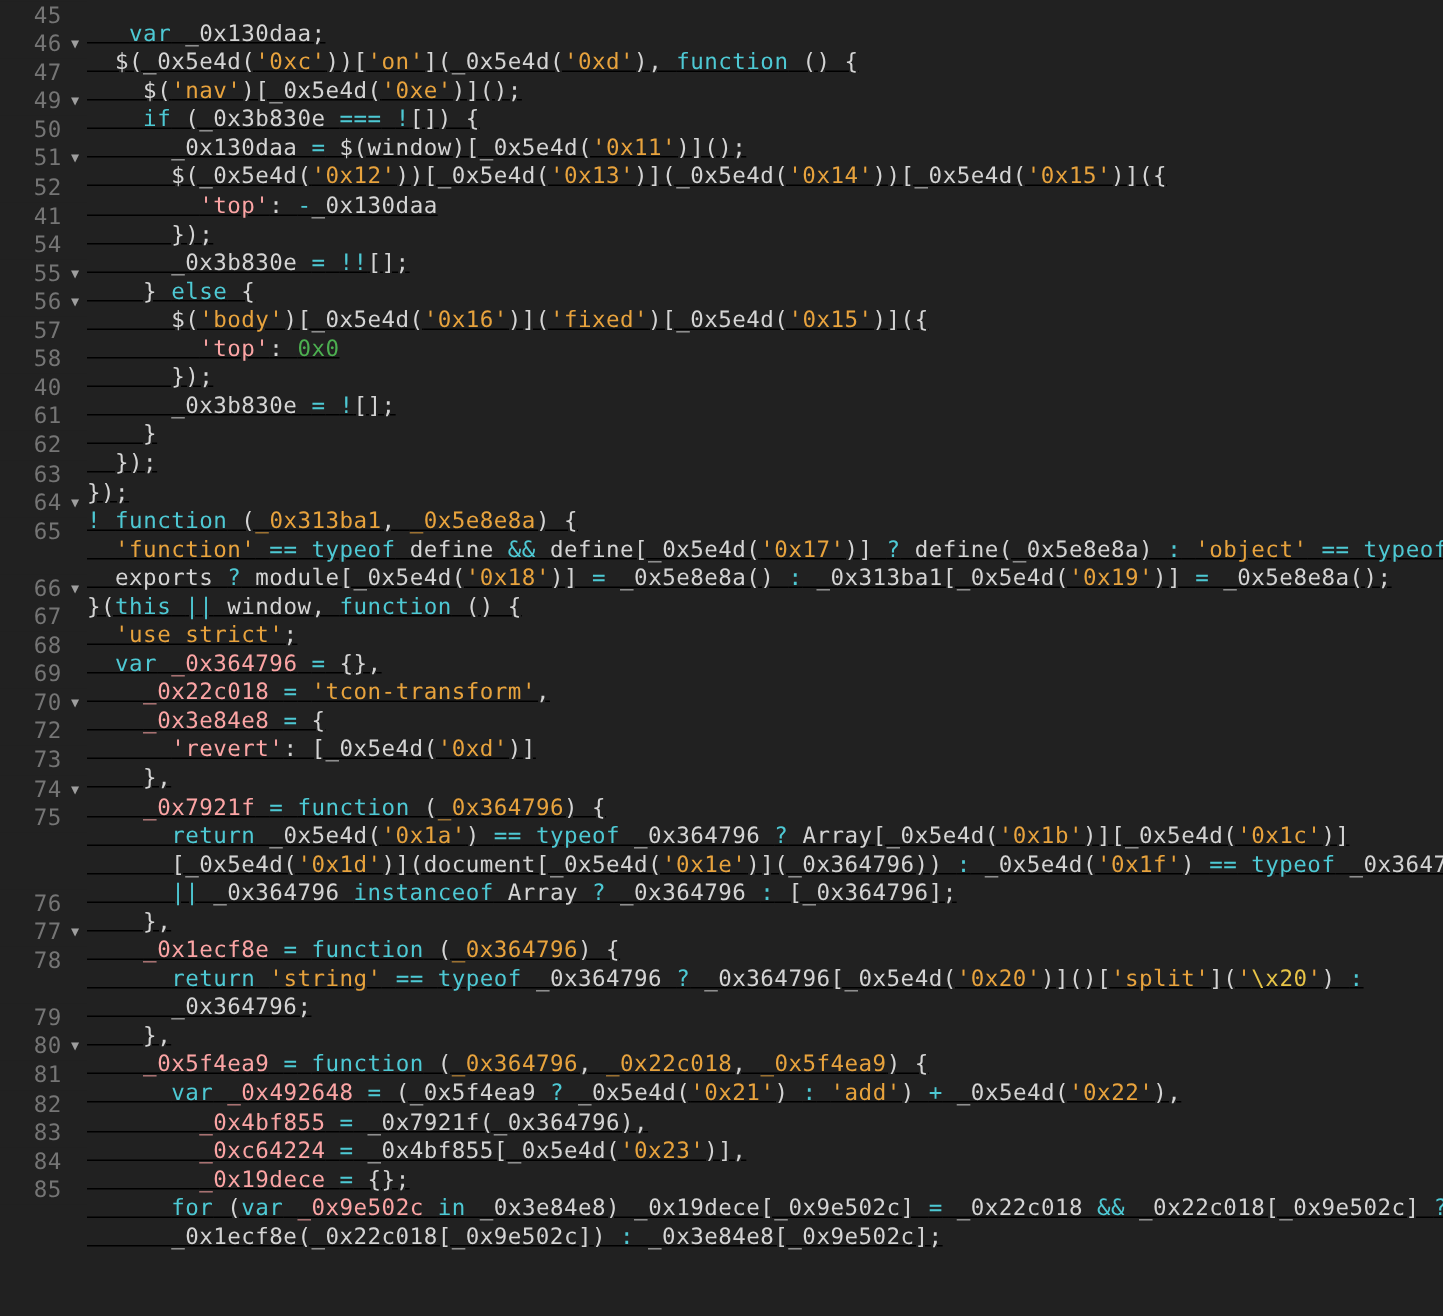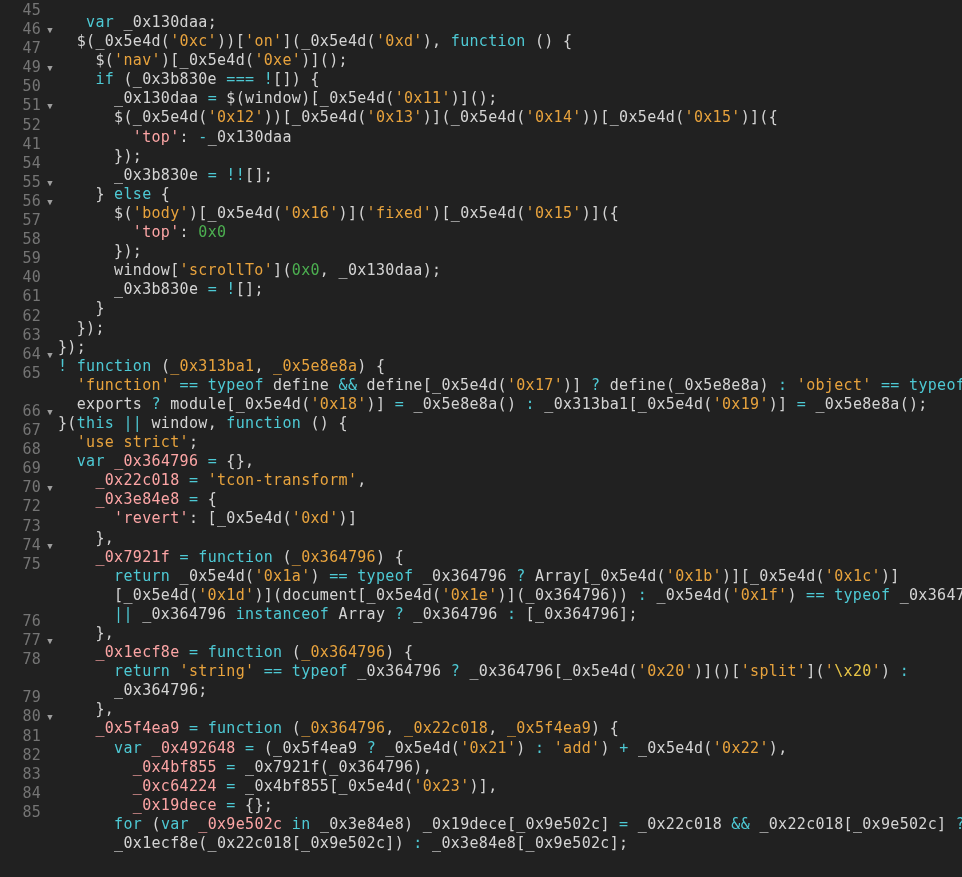--- a/index.html
+++ b/index.html
@@ -11,20 +11,21 @@
     position: relative;
     width: 962px;
     height: 877px;
     background: #212121;
     font-family: "DejaVu Sans Mono", "Liberation Mono", monospace;
     font-size: 15px;
     line-height: 19.1px;
     overflow: hidden;
     box-sizing: border-box;
     padding-top: 1px;
+    text-decoration: underline;
   }
   .row {
     display: flex;
     align-items: flex-start;
     height: 19.1px;
     white-space: pre;
   }
   .gutter {
     flex: 0 0 58px;
     width: 58px;
@@ -81,21 +82,20 @@
       <div class="row"><div class="gutter"><span class="lnum">49</span><span class="fold">▼</span></div><div class="code"><span class="pl">    </span><span class="kw">if</span><span class="pl"> (_0x3b830e </span><span class="op">===</span><span class="pl"> </span><span class="op">!</span><span class="pl">[]) {</span></div></div>
       <div class="row"><div class="gutter"><span class="lnum">50</span></div><div class="code"><span class="pl">      _0x130daa </span><span class="op">=</span><span class="pl"> $(window)[_0x5e4d(</span><span class="str">'0x11'</span><span class="pl">)]();</span></div></div>
       <div class="row"><div class="gutter"><span class="lnum">51</span><span class="fold">▼</span></div><div class="code"><span class="pl">      $(_0x5e4d(</span><span class="str">'0x12'</span><span class="pl">))[_0x5e4d(</span><span class="str">'0x13'</span><span class="pl">)](_0x5e4d(</span><span class="str">'0x14'</span><span class="pl">))[_0x5e4d(</span><span class="str">'0x15'</span><span class="pl">)]({</span></div></div>
       <div class="row"><div class="gutter"><span class="lnum">52</span></div><div class="code"><span class="pl">        </span><span class="key">'top'</span><span class="pl">: </span><span class="op">-</span><span class="pl">_0x130daa</span></div></div>
       <div class="row"><div class="gutter"><span class="lnum">41</span></div><div class="code"><span class="pl">      });</span></div></div>
       <div class="row"><div class="gutter"><span class="lnum">54</span></div><div class="code"><span class="pl">      _0x3b830e </span><span class="op">=</span><span class="pl"> </span><span class="op">!!</span><span class="pl">[];</span></div></div>
       <div class="row"><div class="gutter"><span class="lnum">55</span><span class="fold">▼</span></div><div class="code"><span class="pl">    } </span><span class="kw">else</span><span class="pl"> {</span></div></div>
       <div class="row"><div class="gutter"><span class="lnum">56</span><span class="fold">▼</span></div><div class="code"><span class="pl">      $(</span><span class="str">'body'</span><span class="pl">)[_0x5e4d(</span><span class="str">'0x16'</span><span class="pl">)](</span><span class="str">'fixed'</span><span class="pl">)[_0x5e4d(</span><span class="str">'0x15'</span><span class="pl">)]({</span></div></div>
       <div class="row"><div class="gutter"><span class="lnum">57</span></div><div class="code"><span class="pl">        </span><span class="key">'top'</span><span class="pl">: </span><span class="num">0x0</span></div></div>
       <div class="row"><div class="gutter"><span class="lnum">58</span></div><div class="code"><span class="pl">      });</span></div></div>
-      <div class="row"><div class="gutter"><span class="lnum">59</span></div><div class="code"><span class="pl">      window[</span><span class="str">'scrollTo'</span><span class="pl">](</span><span class="num">0x0</span><span class="pl">, _0x130daa);</span></div></div>
       <div class="row"><div class="gutter"><span class="lnum">40</span></div><div class="code"><span class="pl">      _0x3b830e </span><span class="op">=</span><span class="pl"> </span><span class="op">!</span><span class="pl">[];</span></div></div>
       <div class="row"><div class="gutter"><span class="lnum">61</span></div><div class="code"><span class="pl">    }</span></div></div>
       <div class="row"><div class="gutter"><span class="lnum">62</span></div><div class="code"><span class="pl">  });</span></div></div>
       <div class="row"><div class="gutter"><span class="lnum">63</span></div><div class="code"><span class="pl">});</span></div></div>
       <div class="row"><div class="gutter"><span class="lnum">64</span><span class="fold">▼</span></div><div class="code"><span class="pl"></span><span class="op">!</span><span class="pl"> </span><span class="kw">function</span><span class="pl"> (</span><span class="str">_0x313ba1</span><span class="pl">, </span><span class="str">_0x5e8e8a</span><span class="pl">) {</span></div></div>
       <div class="row"><div class="gutter"><span class="lnum">65</span></div><div class="code"><span class="pl">  </span><span class="str">'function'</span><span class="pl"> </span><span class="op">==</span><span class="pl"> </span><span class="kw">typeof</span><span class="pl"> define </span><span class="op">&amp;&amp;</span><span class="pl"> define[_0x5e4d(</span><span class="str">'0x17'</span><span class="pl">)] </span><span class="op">?</span><span class="pl"> define(_0x5e8e8a) </span><span class="op">:</span><span class="pl"> </span><span class="str">'object'</span><span class="pl"> </span><span class="op">==</span><span class="pl"> </span><span class="kw">typeof</span></div></div>
       <div class="row"><div class="gutter"><span class="lnum"></span></div><div class="code"><span class="pl">  exports </span><span class="op">?</span><span class="pl"> module[_0x5e4d(</span><span class="str">'0x18'</span><span class="pl">)] </span><span class="op">=</span><span class="pl"> _0x5e8e8a() </span><span class="op">:</span><span class="pl"> _0x313ba1[_0x5e4d(</span><span class="str">'0x19'</span><span class="pl">)] </span><span class="op">=</span><span class="pl"> _0x5e8e8a();</span></div></div>
       <div class="row"><div class="gutter"><span class="lnum">66</span><span class="fold">▼</span></div><div class="code"><span class="pl">}(</span><span class="kw">this</span><span class="pl"> </span><span class="op">||</span><span class="pl"> window, </span><span class="kw">function</span><span class="pl"> () {</span></div></div>
       <div class="row"><div class="gutter"><span class="lnum">67</span></div><div class="code"><span class="pl">  </span><span class="str">'use strict'</span><span class="pl">;</span></div></div>
       <div class="row"><div class="gutter"><span class="lnum">68</span></div><div class="code"><span class="pl">  </span><span class="kw">var</span><span class="pl"> </span><span class="key">_0x364796</span><span class="pl"> </span><span class="op">=</span><span class="pl"> {},</span></div></div>

